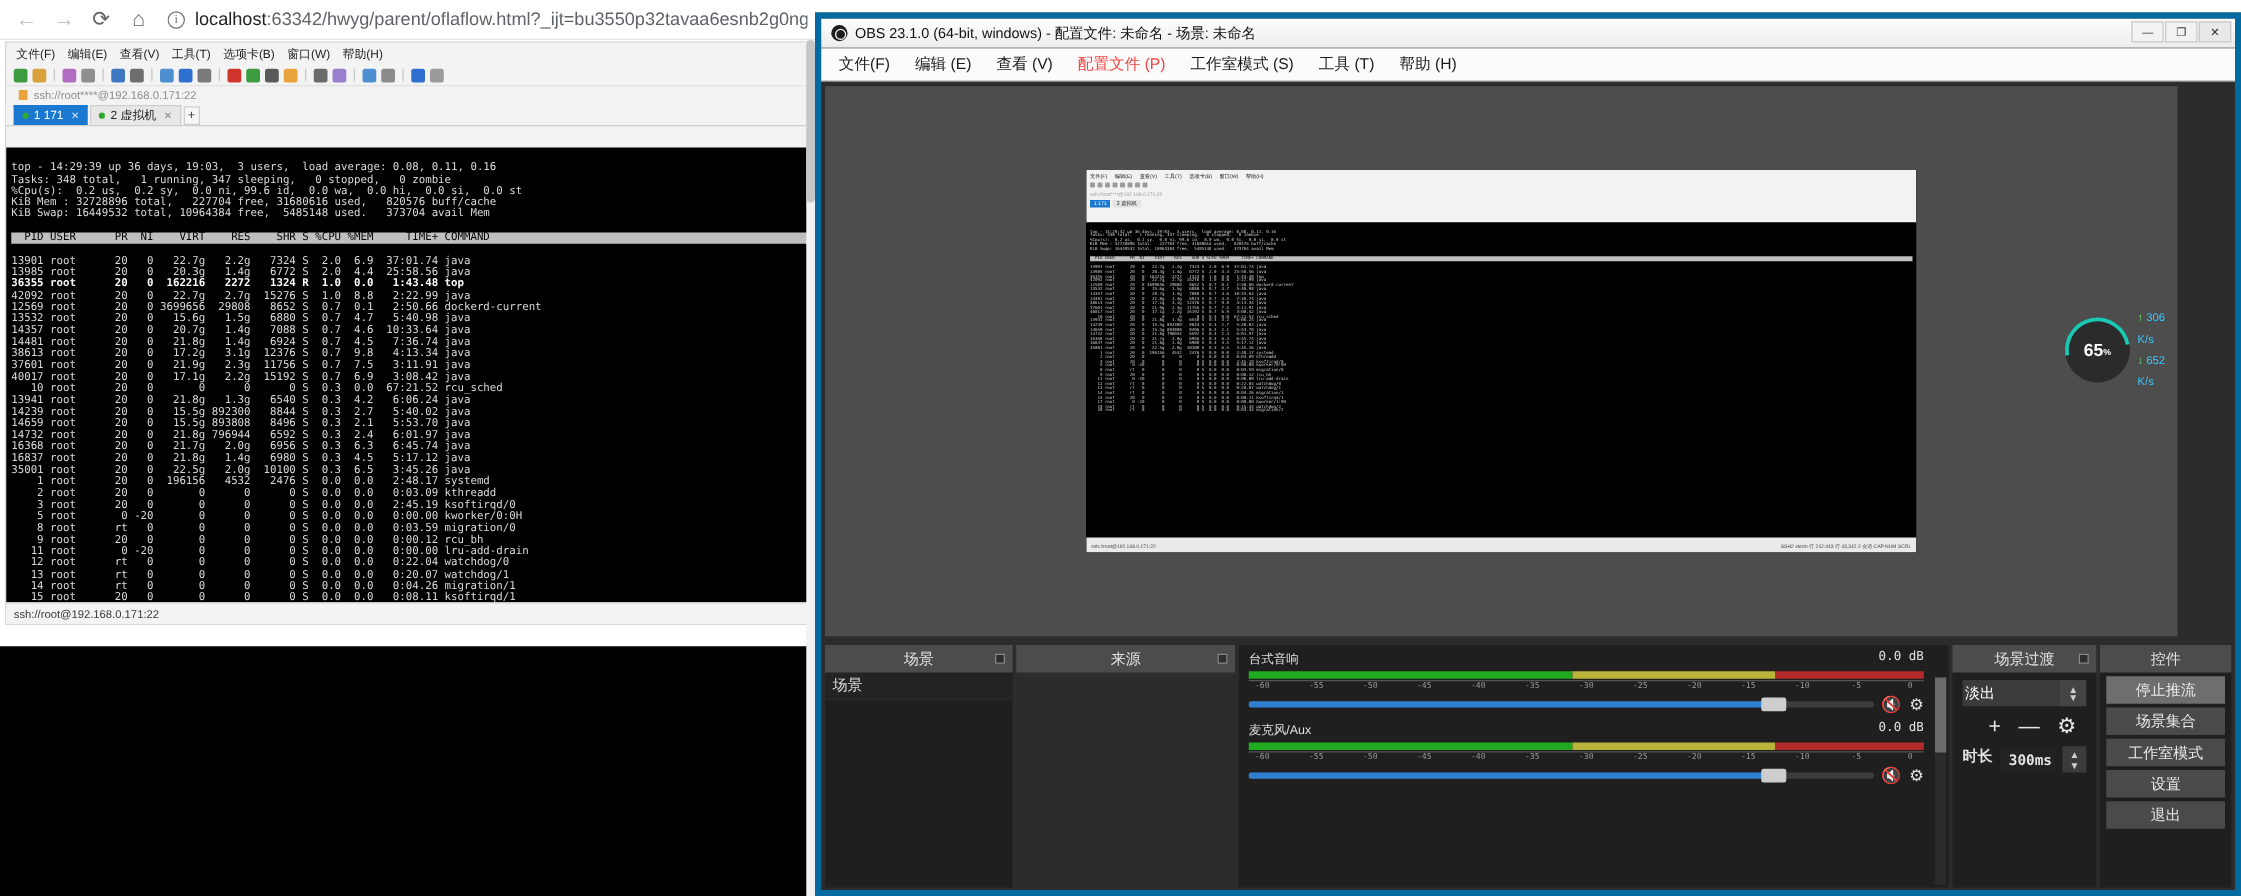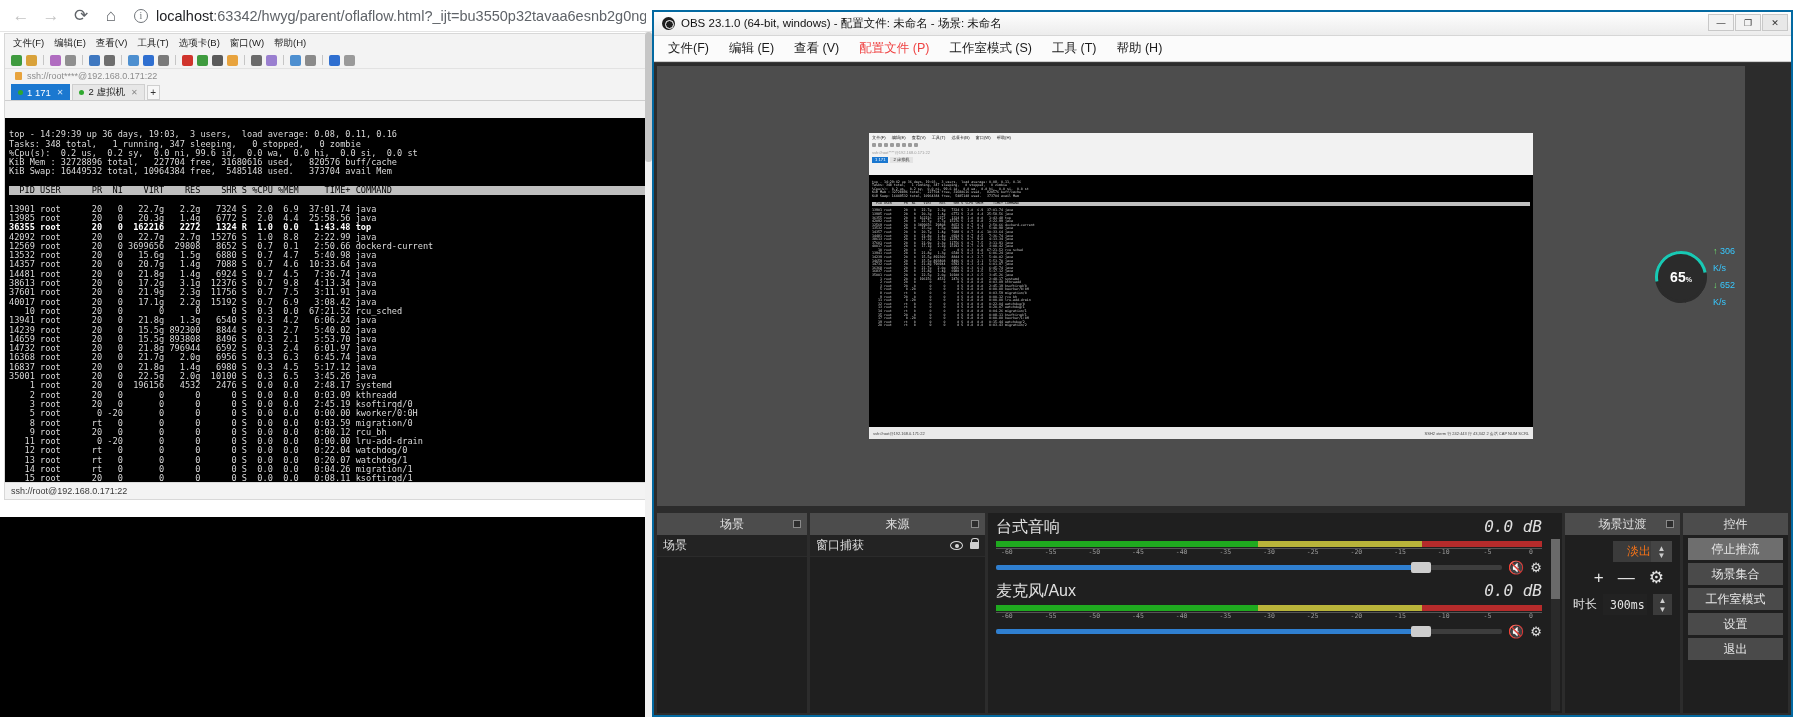--- a/index.html
+++ b/index.html
@@ -47,21 +47,21 @@
   .xs-status { position:absolute; left:0; right:0; bottom:0; height:17px; background:#f3f3f3; border-top:1px solid #dcdcdc;
                display:flex; align-items:center; padding-left:6px; font-size:9px; color:#3a3a3a; }
   .term-scroll { position:absolute; right:0; top:84px; bottom:17px; width:5px; background:#1b1b1b; }
   .term-scroll i { position:absolute; top:0; left:0; right:0; height:46%; background:#4a4a4a; display:block; }
   .page-blank { position:absolute; left:0; top:500px; width:652px; bottom:0; background:#000; }
   .page-blank .strip { position:absolute; left:0; right:6px; top:0; height:17px; background:#fff; }
   .page-scroll { position:absolute; right:0; top:32px; bottom:0; width:7px; background:#f1f1f1; }
   .page-scroll i { position:absolute; left:0; right:0; top:0; height:130px; background:#c6c6c6; border-radius:4px; display:block; }
 
   
-  .obs { position:absolute; left:652px; top:10px; width:1141px; height:707px; background:#3a3a3a; border:2px solid #0369a1; }
+  .obs { position:absolute; left:652px; top:10px; width:1141px; height:707px; background:#3a3a3a; border:5px solid #0369a1; }
   .obs-title { height:24px; background:linear-gradient(#fefefe,#ececec); display:flex; align-items:center; padding-left:8px;
                font-size:11.5px; color:#111; border-bottom:1px solid #d6d6d6; }
   .obs-logo { width:13px; height:13px; border-radius:50%; background:#1d1d1d; margin-right:6px; position:relative; flex:none; }
   .obs-logo::after { content:""; position:absolute; left:3px; top:2.5px; width:7px; height:7px; border-radius:50%; border:1.6px solid #fff; }
   .win-ctl { position:absolute; right:3px; top:2px; display:flex; gap:1px; }
   .win-ctl span { width:26px; height:17px; border:1px solid #c8c8c8; background:#f2f2f2; font-size:9px; color:#333;
                   display:flex; align-items:center; justify-content:center; cursor:pointer; }
   .win-ctl span.cls { background:#e8e8e8; }
   .obs-menu { height:26px; background:#fbfbfb; display:flex; align-items:center; gap:20px; padding-left:14px;
               font-size:12.5px; color:#1a1a1a; border-bottom:1px solid #cdcdcd; }
@@ -110,47 +110,47 @@
   .dock-list-item { height:22px; display:flex; align-items:center; padding:0 6px; color:#dcdcdc; font-size:12px;
                     background:#232323; border-bottom:1px solid #2b2b2b; cursor:pointer; }
   .dock-list-item .sp { flex:1; }
   .eye { width:13px; height:9px; border:1.3px solid #d7d7d7; border-radius:50% 50%; margin-right:7px; position:relative; }
   .eye::after { content:""; position:absolute; left:4.2px; top:1.8px; width:4px; height:4px; border-radius:50%; background:#d7d7d7; }
   .lockico { width:9px; height:7px; background:#cfcfcf; position:relative; border-radius:1px; }
   .lockico::before { content:""; position:absolute; left:1.4px; top:-4px; width:6px; height:5px; border:1.3px solid #cfcfcf; border-bottom:none; border-radius:3px 3px 0 0; }
 
   
   .mix-row { padding:4px 8px 2px 8px; }
-  .mix-head { display:flex; justify-content:space-between; color:#e0e0e0; font-size:16px; margin-bottom:3px; }
-  .mix-db { font-family:"DejaVu Sans Mono",monospace;font-style:italic; }
+  .mix-head { display:flex; justify-content:space-between; color:#e0e0e0; font-size:10px; margin-bottom:3px; }
+  .mix-db { font-family:"DejaVu Sans Mono",monospace; }
   .meter { height:6px; display:flex; }
   .meter .g { background:#1faa1f; }
   .meter .y { background:#b9b43a; }
   .meter .r { background:#b52b2b; }
   .ticks { position:relative; height:10px; margin-top:1px; }
   .ticks span { position:absolute; top:0; font-size:6.5px; color:#9a9a9a; transform:translateX(-50%); font-family:"DejaVu Sans Mono",monospace; }
   .ticks::before { content:""; position:absolute; left:0; right:0; top:0; height:1px; background:#555; }
   .slider-row { display:flex; align-items:center; gap:6px; margin-top:2px; }
   .slider { flex:1; height:5px; background:#3d3d3d; border-radius:2px; position:relative; }
   .slider i { position:absolute; left:0; top:0; bottom:0; width:85%; background:#2f7fd0; border-radius:2px; display:block; }
   .slider b { position:absolute; left:82%; top:-3px; width:20px; height:11px; background:#cdcdcd; border-radius:2px; display:block; }
   .mute { color:#d13a3a; font-size:13px; }
   .gearw { color:#e0e0e0; font-size:13px; cursor:pointer; }
   .mix-scroll { position:absolute; right:2px; top:26px; bottom:2px; width:9px; background:#2a2a2a; }
   .mix-scroll i { position:absolute; left:0; right:0; top:0; height:60px; background:#6a6a6a; display:block; }
 
   
   .trans-sel { display:flex; margin:6px 8px 0 8px; }
-  .trans-sel .val { flex:1; height:21px; background:#3b3b3b; color:#f97316; font-size:12px;
-                    display:flex; align-items:center; padding-left:14px;margin-left:40px; }
+  .trans-sel .val { flex:1; height:21px; background:#3b3b3b; color:#ffffff; font-size:12px;
+                    display:flex; align-items:center; padding-left:2px; }
   .trans-sel .spin { width:21px; height:21px; background:#444; color:#ccc; font-size:8px;
                      display:flex; flex-direction:column; align-items:center; justify-content:center; line-height:7px; cursor:pointer; }
   .trans-btns { display:flex; align-items:center; justify-content:flex-end; gap:14px; padding:5px 16px 0 0; color:#e6e6e6; font-size:17px; }
   .trans-btns span { cursor:pointer; }
-  .dur-row { display:flex; align-items:center; gap:6px; margin:6px 8px 0 8px; }
+  .dur-row { display:flex; gap:6px; margin:6px 8px 0 8px;font-weight:bold; }
   .dur-lbl { color:#e0e0e0; font-size:12px; }
   .dur-box { flex:1; height:21px; background:#222; color:#e4e4e4; font-size:11.5px;
              display:flex; align-items:center; padding-left:7px; font-family:"DejaVu Sans Mono",monospace; }
   .dur-spin { width:19px; height:21px; background:#3b3b3b; color:#cfcfcf; font-size:8px;
               display:flex; flex-direction:column; align-items:center; justify-content:center; line-height:9px; cursor:pointer; }
 
   
   .ctrl-btn { height:22px; margin:3px 5px 0 5px; background:#4a4a4a; color:#e8e8e8; font-size:12px;
               display:flex; align-items:center; justify-content:center; cursor:pointer; }
   .ctrl-btn.hl { background:#6e6e6e; }
@@ -406,27 +406,20 @@
               <span class="sp">场景</span>
             </div>
           </div>
         </div>
 
         <div class="dock" style="width:175px">
           <div class="dock-title">
             <span>来源</span>
             <i class="pin"></i>
           </div>
-          <div class="dock-body">
-            <div class="dock-list-item">
-              <span class="sp">窗口捕获</span>
-              <i class="eye"></i>
-              <i class="lockico"></i>
-            </div>
-          </div>
         </div>
 
         <div class="dock" style="flex:1; position:relative">
           <div class="dock-body" style="position:relative; padding-right:12px">
 
             <div class="mix-row">
               <div class="mix-head">
                 <span>台式音响</span>
                 <span class="mix-db">0.0 dB</span>
               </div>

